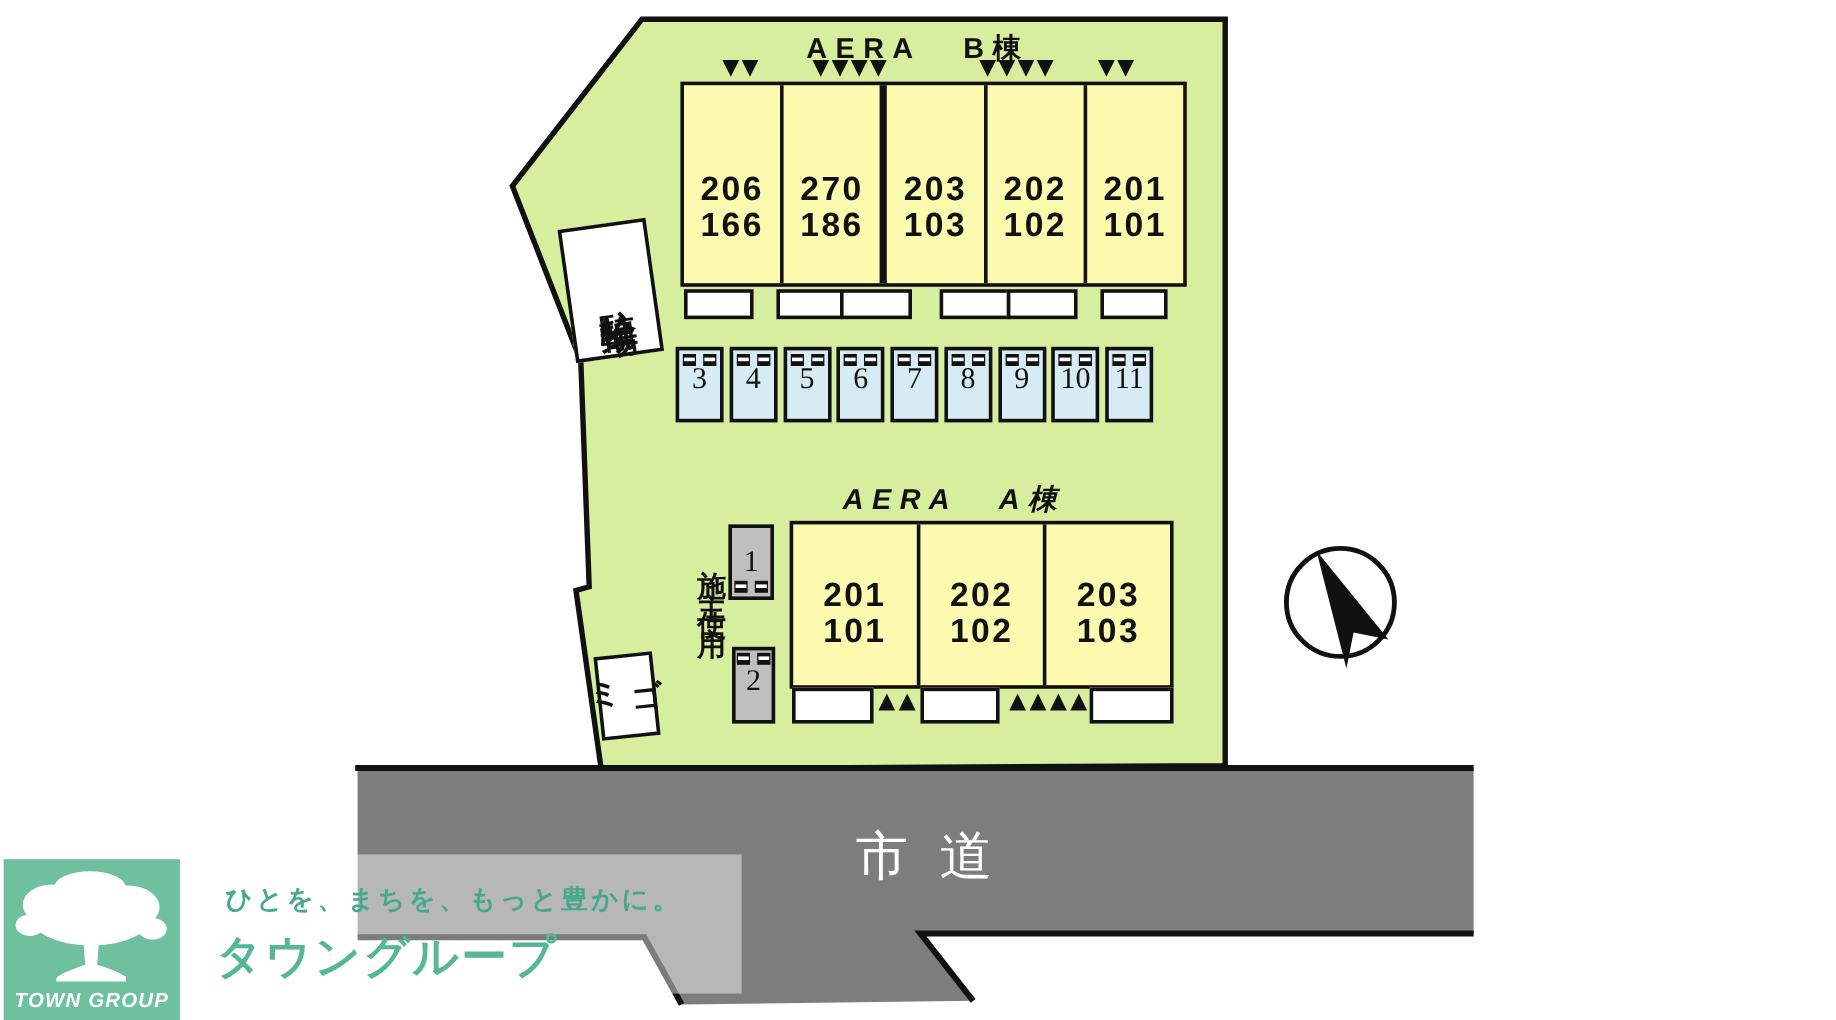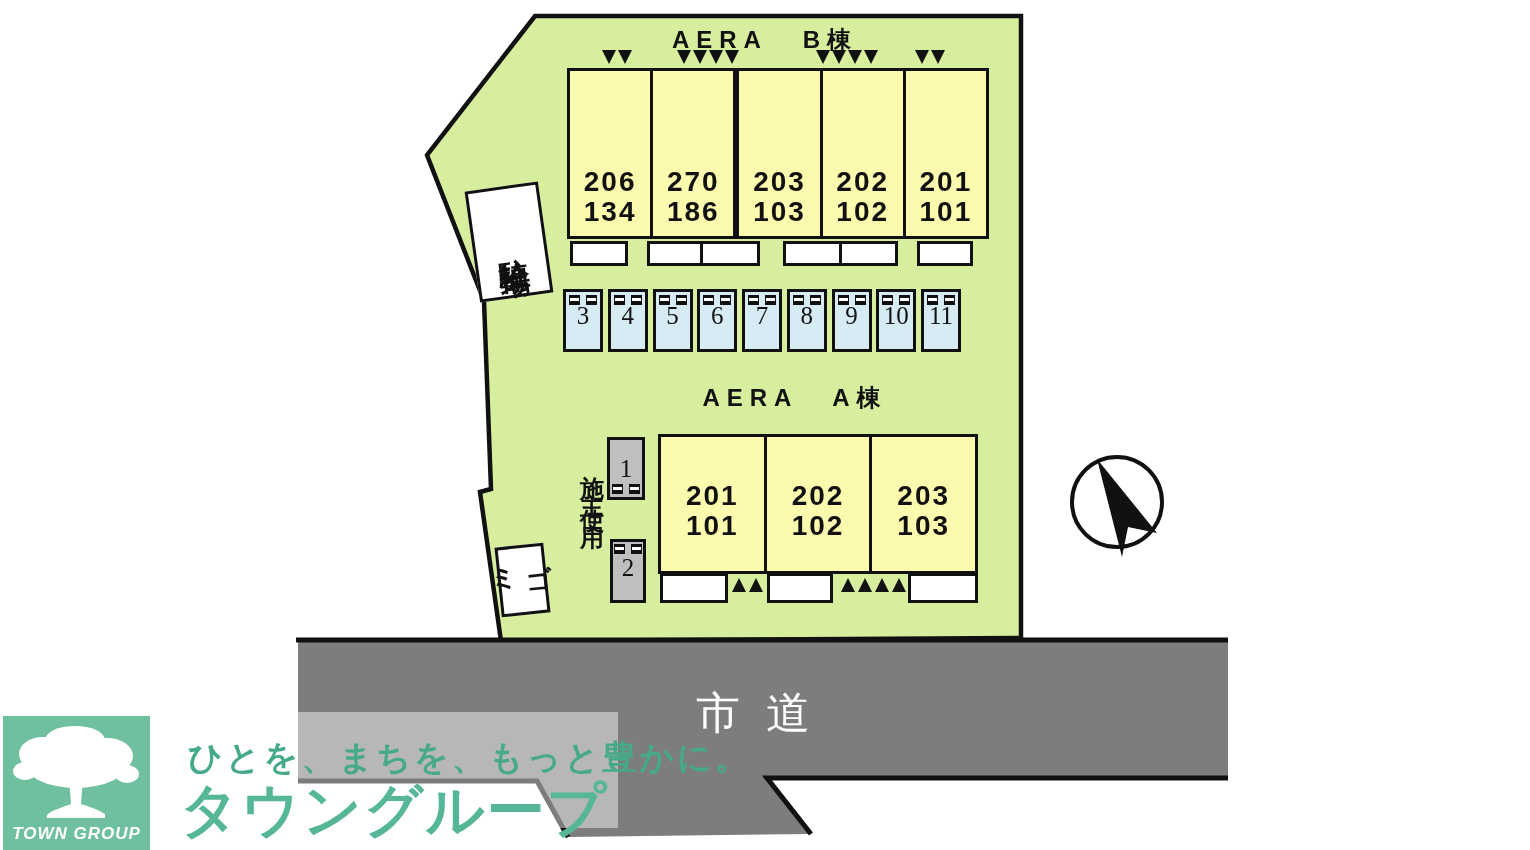--- a/index.html
+++ b/index.html
@@ -9,27 +9,27 @@
   .abs{position:absolute;box-sizing:border-box;}
 
   
   .building{background:var(--unit-yellow);border:3px solid #111;display:flex;}
   .bldg-b{left:567px;top:68px;width:422px;height:171px;}
   .bldg-a{left:658px;top:434px;width:320px;height:140px;}
   .unit{flex:1;border-left:3px solid #111;text-align:center;font-size:28px;line-height:30px;
         font-weight:600;letter-spacing:2px;}
   .unit:first-child{border-left:none;}
   .unit.thick{border-left-width:6px;}
-  .bldg-b .unit{padding-top:96px;}
+  .bldg-b .unit{padding-top:72px;}
   .bldg-a .unit{padding-top:44px;}
 
   .wing-title{position:absolute;text-align:center;font-size:24px;font-weight:600;
               letter-spacing:7px;word-spacing:22px;white-space:pre;}
   .title-b{left:650px;top:24px;width:230px;}
-  .title-a{left:680px;top:382px;width:230px;}
+  .title-a{left:680px;top:400px;width:230px;font-style:italic;}
 
   
   .porch{position:absolute;box-sizing:border-box;background:#fff;border:3px solid #111;}
 
   
   .mgroup{position:absolute;display:flex;}
   .mgroup.down{gap:2px;}
   .mgroup.up{gap:3px;}
   .tri{width:0;height:0;display:block;}
   .tri.down{border-left:7px solid transparent;border-right:7px solid transparent;border-top:14px solid #111;}
@@ -56,30 +56,30 @@
 
   
   .rotbox{background:#fff;border:3px solid #111;display:flex;align-items:center;justify-content:center;}
   .bike{left:472px;top:186px;width:74px;height:112px;transform:rotate(-8deg);}
   .trash{left:498px;top:545px;width:49px;height:70px;transform:rotate(-6deg);}
   .vtext{writing-mode:vertical-rl;text-orientation:upright;font-weight:700;}
   .bike .vtext{font-size:30px;letter-spacing:5px;}
   .trash .vtext{font-size:26px;letter-spacing:4px;}
 
   
-  .road-label{left:670px;top:684px;width:200px;text-align:left;color:#fff;font-size:44px;
+  .road-label{left:670px;top:684px;width:200px;text-align:center;color:#fff;font-size:44px;
               letter-spacing:26px;text-indent:26px;font-weight:500;white-space:pre;}
 
   
   .backdrop{left:153px;top:712px;width:465px;height:116px;background:rgba(255,255,255,0.45);}
   .logo-square{left:3px;top:716px;width:147px;height:134px;background:var(--logo-green);font-style:italic;}
   .logo-name{position:absolute;left:0;right:0;bottom:6px;text-align:center;color:#fff;
              font-size:17px;font-weight:700;letter-spacing:1px;}
-  .tagline{left:188px;top:735px;font-size:34px;font-weight:600;letter-spacing:3px;color:var(--tagline-green);white-space:pre;}
-  .brand{left:180px;top:772px;font-size:58px;font-weight:700;letter-spacing:2px;color:var(--brand-green);white-space:pre;}
+  .tagline{left:188px;top:735px;font-size:22px;font-weight:600;letter-spacing:3px;color:var(--tagline-green);white-space:pre;}
+  .brand{left:180px;top:772px;font-size:38px;font-weight:700;letter-spacing:2px;color:var(--brand-green);white-space:pre;}
 </style>
 </head>
 <body>
 
 <div class="canvas">
 
   <svg class="layer" width="1530" height="850">
     <path d="M535,16 L1021,16 L1021,638 L501,641 L480,492 L491,489 L484,301 L427,155 Z" fill="#d7ee9e" stroke="#111" stroke-width="4.5" stroke-linejoin="miter"></path>
     <path d="M298,640 L1228,640 L1228,778 L767,778 L811,834 L568,837 L537,781 L298,781 Z" fill="#7d7d7d"></path>
     <path d="M296,640 L1228,640 M1228,778 L767,778 L811,834 M298,781 L537,781 L568,837" fill="none" stroke="#111" stroke-width="5"></path>
@@ -108,21 +108,21 @@
       <span class="tri down"></span>
     </div>
   <div class="mgroup down" style="left:915px;top:50px">
       <span class="tri down"></span>
       <span class="tri down"></span>
     </div>
 
   <div class="abs building bldg-b">
     <div class="unit">
       <div>206</div>
-      <div>134</div>
+      <div>166</div>
     </div>
     <div class="unit">
       <div>270</div>
       <div>186</div>
     </div>
     <div class="unit thick">
       <div>203</div>
       <div>103</div>
     </div>
     <div class="unit">

